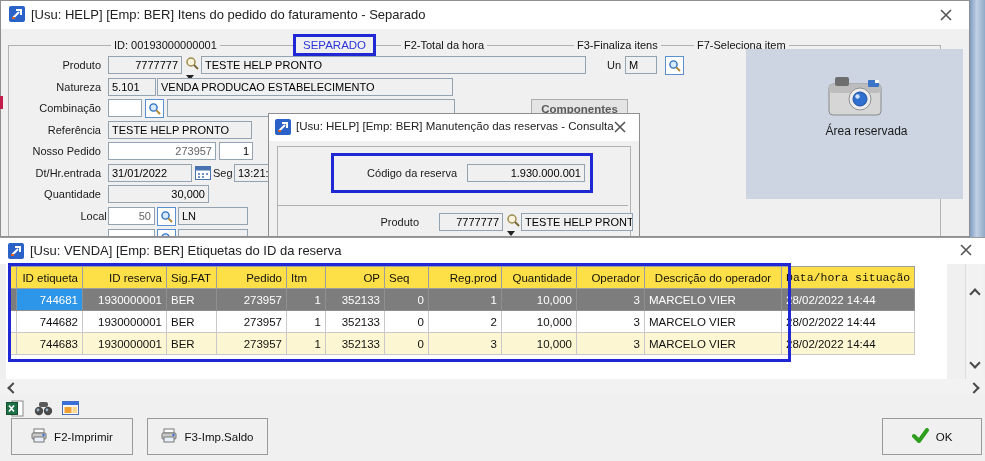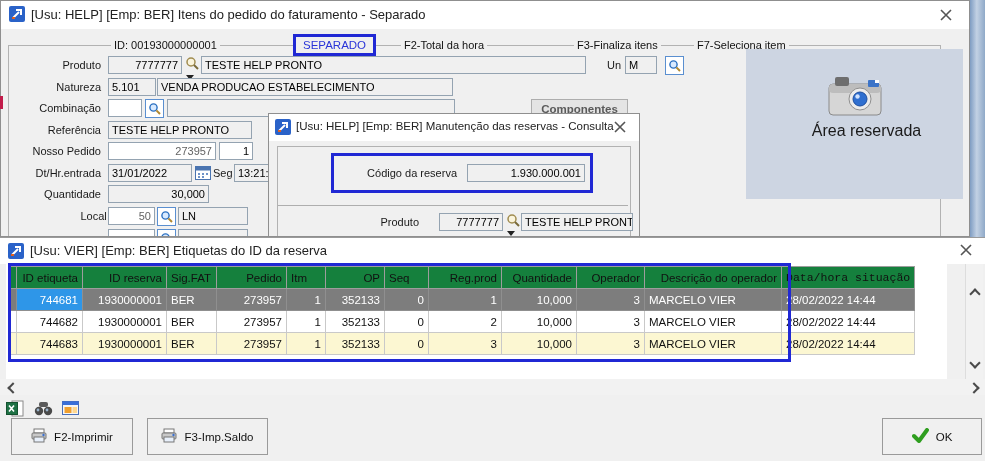--- a/index.html
+++ b/index.html
@@ -21,27 +21,27 @@
           display:flex;align-items:center;justify-content:center;cursor:pointer;}
   .iconbtn{position:absolute;cursor:pointer;}
   .groupbox{position:absolute;border:1px solid #b2b2b2;border-bottom:none;}
   .cap{position:absolute;top:8px;height:16px;line-height:16px;background:#f0f0f0;padding:0 3px;white-space:nowrap;}
   .bluebox{position:absolute;border:3px solid #2028d4;box-sizing:border-box;pointer-events:none;z-index:6;}
   .statusbox{position:absolute;top:5px;border:3px solid #2028d4;background:#f0f0f0;color:#2a35d8;
              height:22px;line-height:16px;padding:0 7px;box-sizing:border-box;font-size:11.5px;z-index:2;}
   .caret{position:absolute;width:0;height:0;border-left:4px solid transparent;border-right:4px solid transparent;border-top:5px solid #222;}
   .imgpanel{position:absolute;background:#cdd5e2;text-align:center;}
   .imgpanel .cam{margin-top:22px;}
-  .imgpanel .cap1,.imgpanel .cap2{font-size:16px;color:#1a1a1a;line-height:16px;margin-left:24px;}
+  .imgpanel .cap1,.imgpanel .cap2{font-size:12px;color:#1a1a1a;line-height:16px;margin-left:24px;}
   .sep{position:absolute;height:1px;background:#aeaeae;}
   .btn{position:absolute;background:#f0f0f0;border:1px solid #9a9a9a;box-sizing:border-box;
        display:flex;align-items:center;justify-content:center;gap:7px;font-size:11.5px;cursor:pointer;color:#111;}
   
   table.grid{border-collapse:collapse;table-layout:fixed;font-size:11.5px;background:#fff;}
-  table.grid th{background:#15803d;border:1px solid #9d9d9d;font-weight:normal;padding:2px 4px;height:17px;
+  table.grid th{background:#fde047;border:1px solid #9d9d9d;font-weight:normal;padding:2px 4px;height:17px;
                 white-space:nowrap;overflow:hidden;}
   table.grid td{border:1px solid #c9c9c9;padding:2px 4px;height:17px;white-space:nowrap;overflow:hidden;background:#fff;}
   tr.sel td{background:#7d7d7d;color:#fff;border-color:#8f8f8f;}
   tr.sel td.selcell{background:#2e96e8;}
   tr.alt td{background:#fcf7d2;}
   .scroll{position:absolute;background:#f2f2f2;}
   .chev{position:absolute;width:6px;height:6px;border-right:2px solid #4a4a4a;border-bottom:2px solid #4a4a4a;}
   .chev.up{transform:rotate(-135deg);}
   .chev.down{transform:rotate(45deg);}
   .chev.left{transform:rotate(135deg);}
@@ -224,21 +224,21 @@
   <div class="win" id="win-etiquetas" style="left:0;top:237px;width:985px;height:224px;z-index:8;border-left:none;border-right:none;border-bottom:none;border-top:1px solid #9a9a9a;">
     <div class="titlebar" style="height:26px;">
       <span class="appicon">
         <svg width="16" height="16">
             <rect x="0" y="0" width="16" height="16" rx="2" fill="#2a62c8"></rect>
             <path d="M4 12 L10 6" stroke="#fff" stroke-width="2" fill="none"></path>
             <path d="M7 4 h5 v5" stroke="#fff" stroke-width="2" fill="none"></path>
             <rect x="3" y="11" width="3" height="2" fill="#e06020"></rect>
           </svg>
       </span>
-      <span class="ttext" style="top:5px;">[Usu: VIER] [Emp: BER] Etiquetas do ID da reserva</span>
+      <span class="ttext" style="top:5px;">[Usu: VENDA] [Emp: BER] Etiquetas do ID da reserva</span>
       <span class="closebtn" style="right:10px;top:5px;">
         <svg width="14" height="14">
             <path d="M2 2 L12 12 M12 2 L2 12" stroke="#555" stroke-width="1.6"></path>
           </svg>
       </span>
     </div>
     <div class="body" style="top:26px;">
       <div style="position:absolute;left:6px;top:0;width:941px;height:115px;background:#fff;"></div>
 
       <div style="position:absolute;left:10px;top:2px;">
@@ -249,21 +249,21 @@
                 <th style="width:57px;text-align:right;">ID etiqueta</th>
                 <th style="width:75px;text-align:right;">ID reserva</th>
                 <th style="width:41px;text-align:left;">Sig.FAT</th>
                 <th style="width:61px;text-align:right;">Pedido</th>
                 <th style="width:30px;text-align:left;">Itm</th>
                 <th style="width:50px;text-align:right;">OP</th>
                 <th style="width:35px;text-align:left;">Seq</th>
                 <th style="width:64px;text-align:right;">Reg.prod</th>
                 <th style="width:66px;text-align:right;">Quantidade</th>
                 <th style="width:59px;text-align:right;">Operador</th>
-                <th style="width:128px;text-align:right;">Descrição do operador</th>
+                <th style="width:128px;text-align:center;">Descrição do operador</th>
                 <th style="width:107px;text-align:left;font-family:Liberation Mono, monospace;">Data/hora situação</th>
               </tr>
               <tr class="sel">
                 <td style="padding:0;"></td>
                 <td class="selcell" style="text-align:right;">744681</td>
                 <td style="text-align:right;">1930000001</td>
                 <td style="text-align:left;">BER</td>
                 <td style="text-align:right;">273957</td>
                 <td style="text-align:right;">1</td>
                 <td style="text-align:right;">352133</td>

